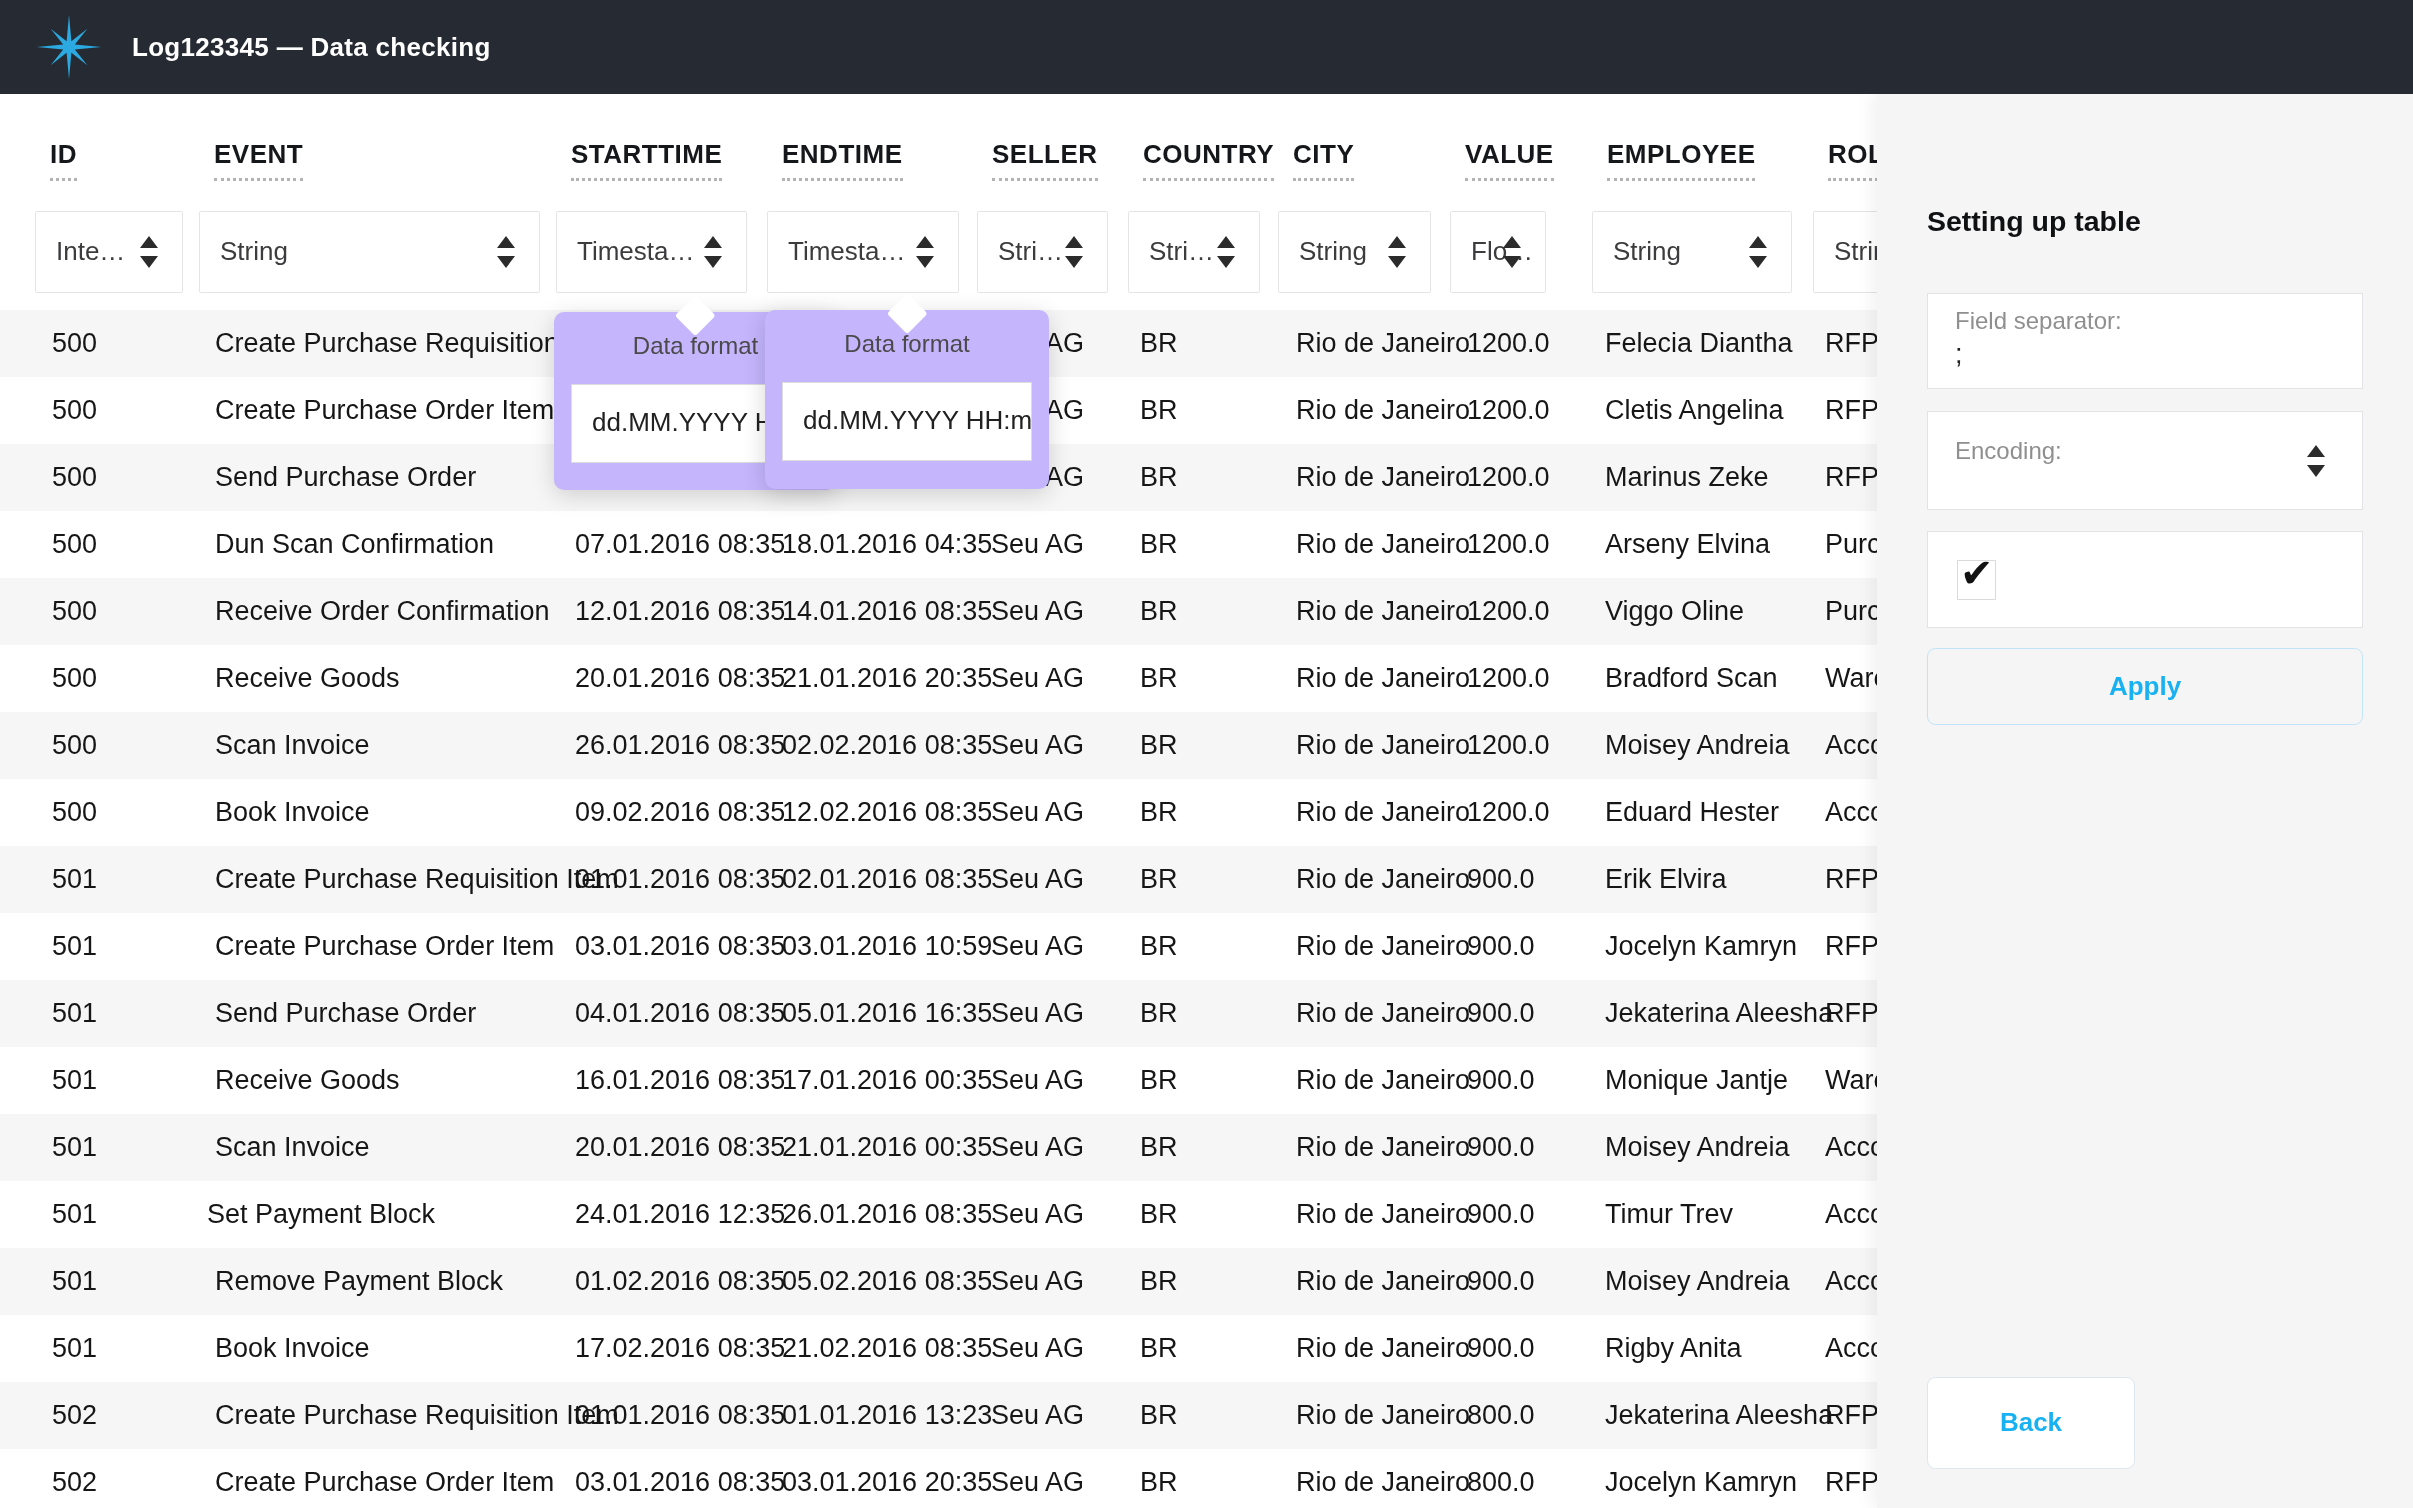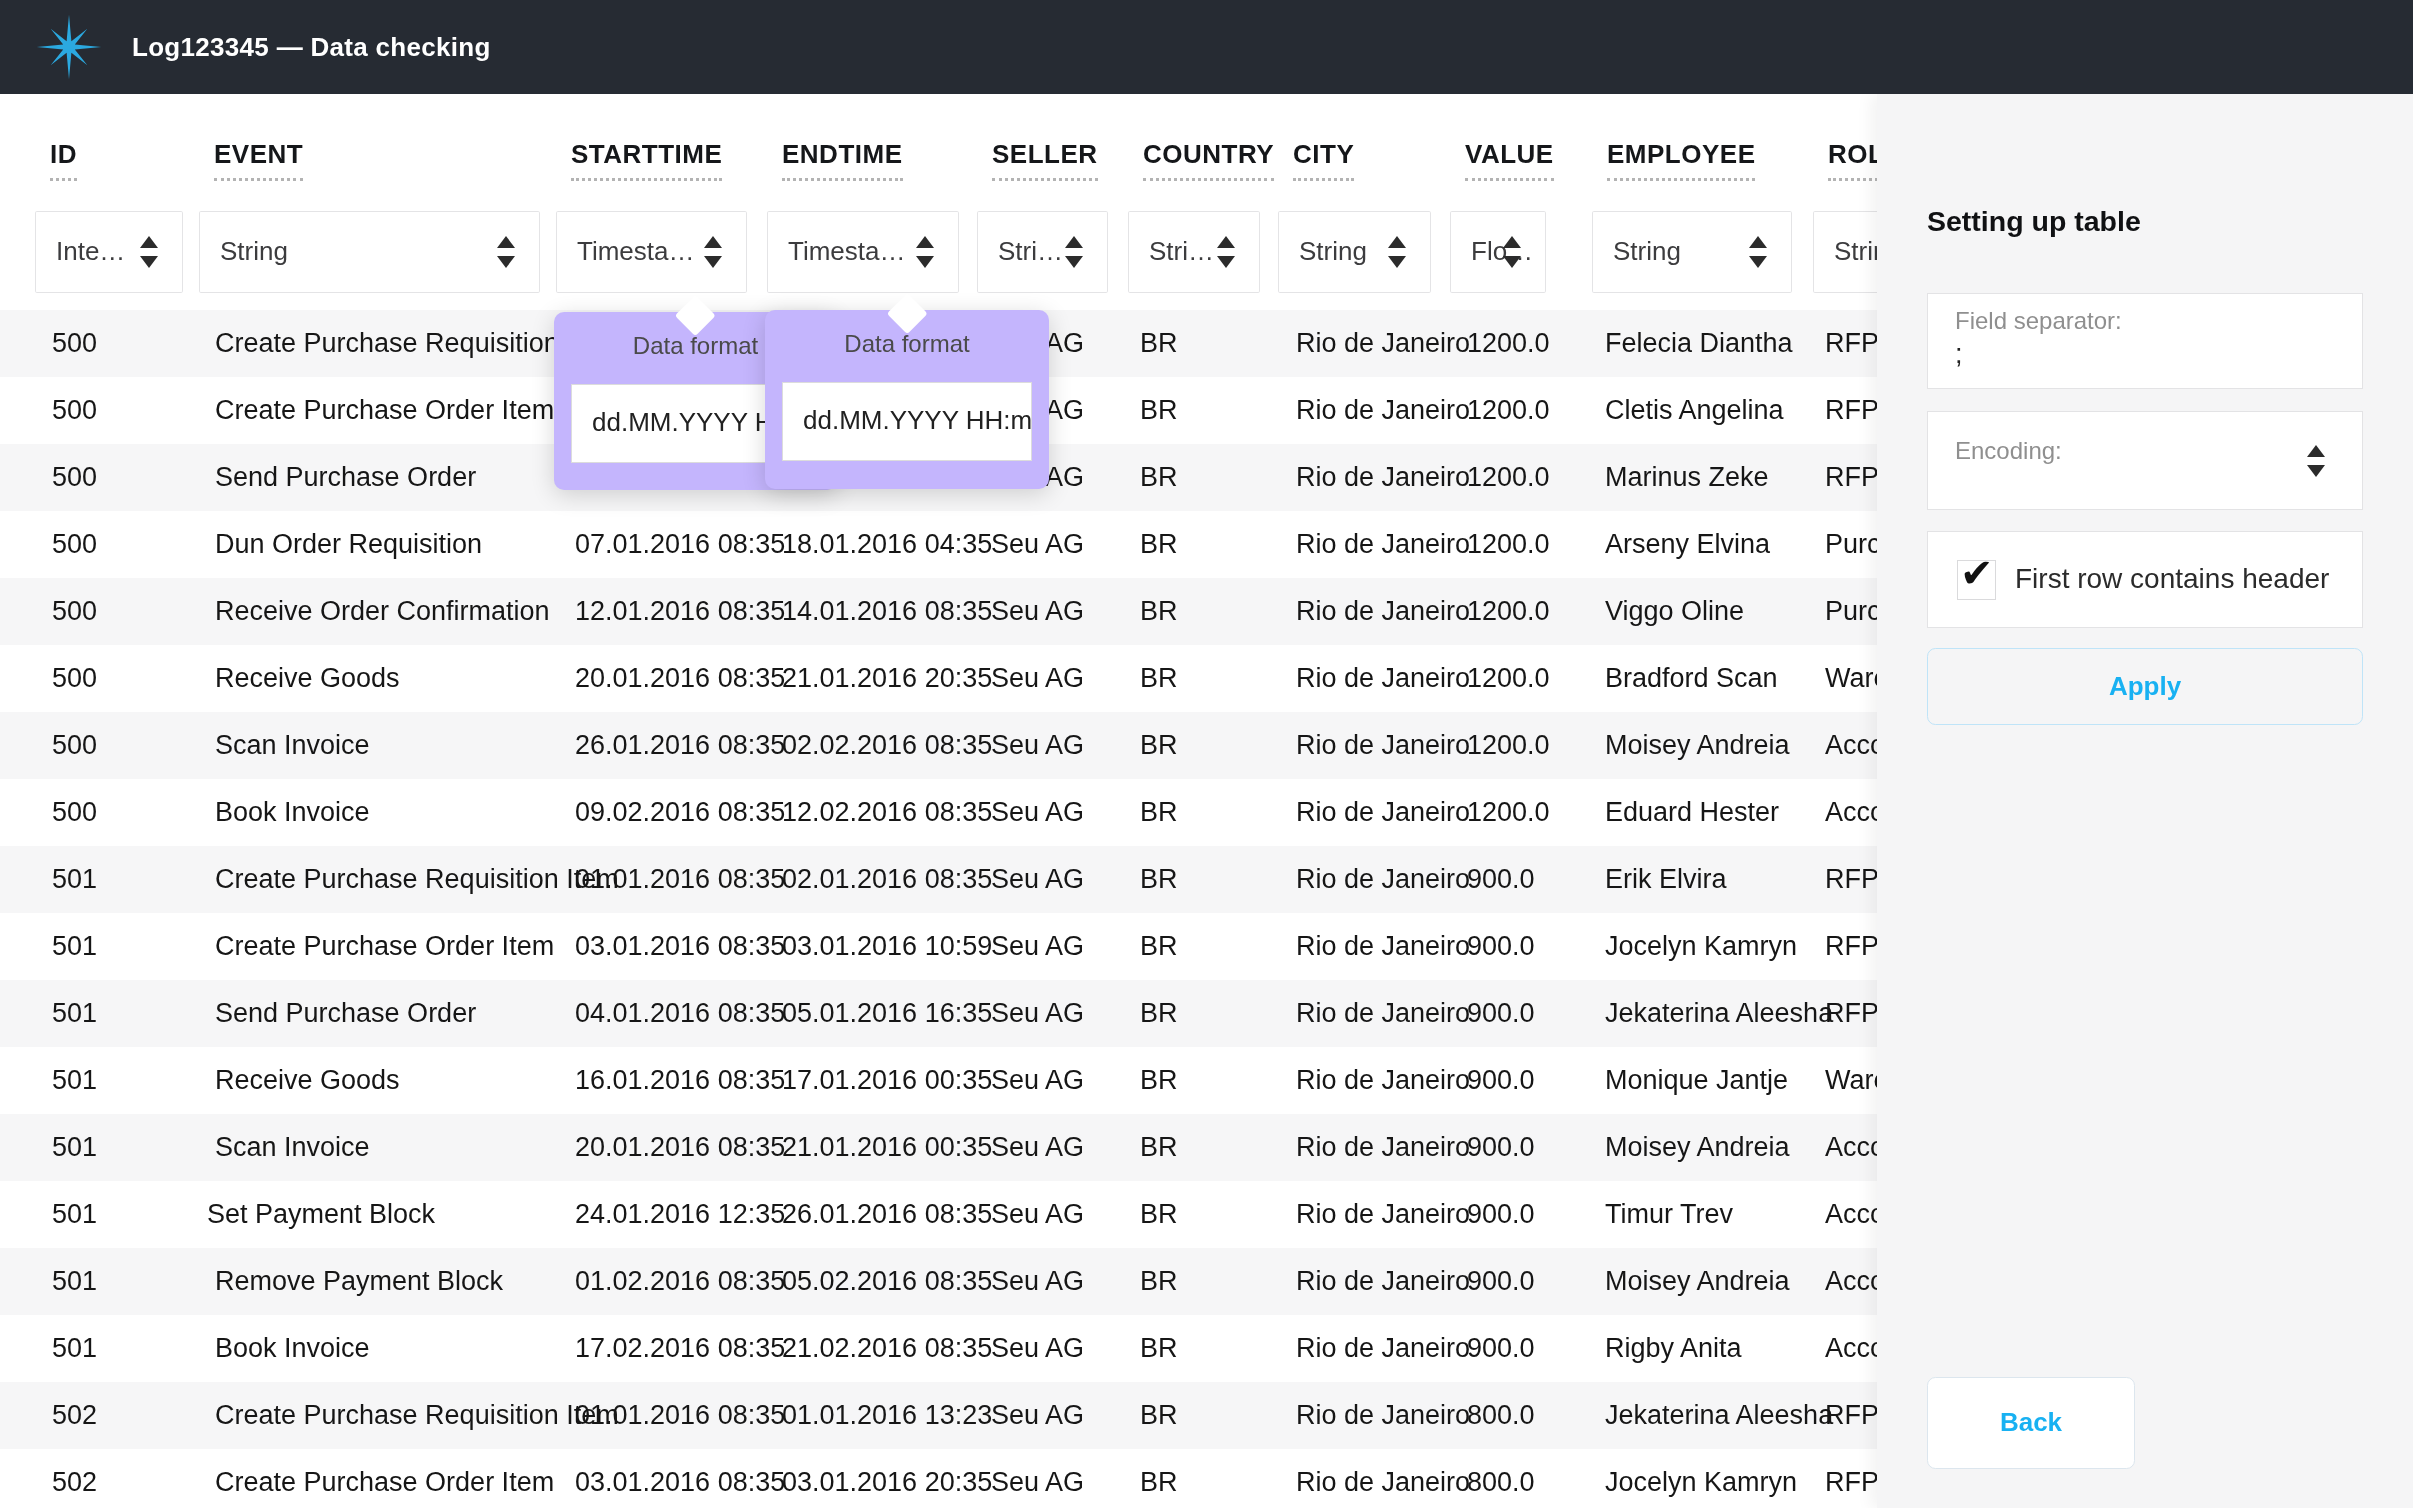--- a/index.html
+++ b/index.html
@@ -190,21 +190,21 @@
         <span class="cell" style="left: 782px;">05.01.2016 16:35</span>
         <span class="cell" style="left: 991px;">Seu AG</span>
         <span class="cell" style="left: 1140px;">BR</span>
         <span class="cell" style="left: 1296px;">Rio de Janeiro</span>
         <span class="cell" style="left: 1467px;">1200.0</span>
         <span class="cell" style="left: 1605px;">Marinus Zeke</span>
         <span class="cell" style="left: 1825px;">RFP s</span>
       </div>
       <div class="row">
         <span class="cell" style="left: 52px;">500</span>
-        <span class="cell" style="left: 215px;">Dun Order Requisition</span>
+        <span class="cell" style="left: 215px;">Dun Scan Confirmation</span>
         <span class="cell" style="left: 575px;">07.01.2016 08:35</span>
         <span class="cell" style="left: 782px;">18.01.2016 04:35</span>
         <span class="cell" style="left: 991px;">Seu AG</span>
         <span class="cell" style="left: 1140px;">BR</span>
         <span class="cell" style="left: 1296px;">Rio de Janeiro</span>
         <span class="cell" style="left: 1467px;">1200.0</span>
         <span class="cell" style="left: 1605px;">Arseny Elvina</span>
         <span class="cell" style="left: 1825px;">Purch</span>
       </div>
       <div class="row striped">
@@ -403,20 +403,19 @@
 
   <div class="sb-box" id="box-separator">
     <div class="sb-box-label">Field separator:</div>
     <div class="sb-box-value">;</div>
   </div>
 
   <div class="sb-box" id="box-checkbox">
     <span class="checkbox">
       <span class="checkmark">✔</span>
     </span>
-    <span class="checkbox-label">First row contains header</span>
   </div>
 
   <div class="apply-btn">Apply</div>
 
   <div class="back-btn">Back</div>
 </aside>
 
 
 </body></html>

